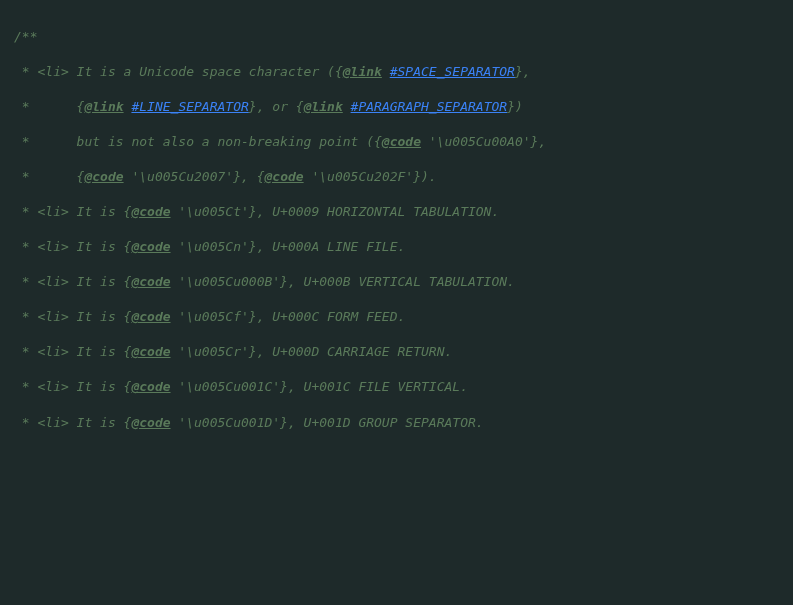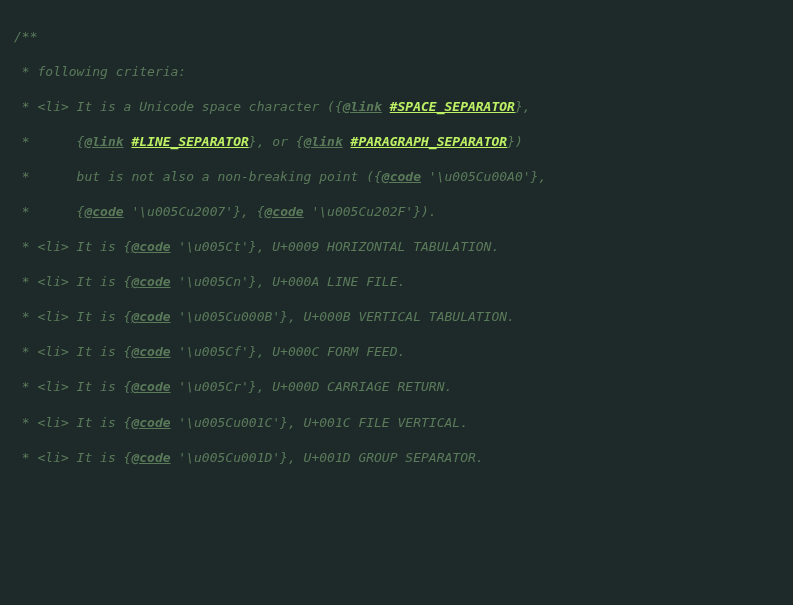--- a/index.html
+++ b/index.html
@@ -14,29 +14,28 @@
     font-family: "Menlo", "Consolas", monospace;
     font-size: 13px;
     line-height: 1.35;
     color: #ccc;
     padding: 10px 14px;
     white-space: pre;
     font-style: italic;
   }
   .comment { color: #5a7a5a; }
   .doc-tag { color: #5a7a5a; text-decoration: underline; font-weight: bold; font-style: italic; }
-  .link-ref { color: #bef264; text-decoration: underline; font-weight: bold; }
+  .link-ref { color: #3b82f6; text-decoration: underline; }
   .code-line { display: block; }
 </style>
 </head>
 <body>
 
 <div class="code-block">
 <span class="code-line"><span class="comment">/**</span></span>
-<span class="code-line"><span class="comment"> * following criteria:</span></span>
 <span class="code-line"><span class="comment"> * &lt;li&gt; It is a Unicode space character ({</span><span class="doc-tag">@link</span><span class="comment"> </span><span class="link-ref">#SPACE_SEPARATOR</span><span class="comment">},</span></span>
 <span class="code-line"><span class="comment"> *      {</span><span class="doc-tag">@link</span><span class="comment"> </span><span class="link-ref">#LINE_SEPARATOR</span><span class="comment">}, or {</span><span class="doc-tag">@link</span><span class="comment"> </span><span class="link-ref">#PARAGRAPH_SEPARATOR</span><span class="comment">})</span></span>
 <span class="code-line"><span class="comment"> *      but is not also a non-breaking point ({</span><span class="doc-tag">@code</span><span class="comment"> '\u005Cu00A0'},</span></span>
 <span class="code-line"><span class="comment"> *      {</span><span class="doc-tag">@code</span><span class="comment"> '\u005Cu2007'}, {</span><span class="doc-tag">@code</span><span class="comment"> '\u005Cu202F'}).</span></span>
 <span class="code-line"><span class="comment"> * &lt;li&gt; It is {</span><span class="doc-tag">@code</span><span class="comment"> '\u005Ct'}, U+0009 HORIZONTAL TABULATION.</span></span>
 <span class="code-line"><span class="comment"> * &lt;li&gt; It is {</span><span class="doc-tag">@code</span><span class="comment"> '\u005Cn'}, U+000A LINE FILE.</span></span>
 <span class="code-line"><span class="comment"> * &lt;li&gt; It is {</span><span class="doc-tag">@code</span><span class="comment"> '\u005Cu000B'}, U+000B VERTICAL TABULATION.</span></span>
 <span class="code-line"><span class="comment"> * &lt;li&gt; It is {</span><span class="doc-tag">@code</span><span class="comment"> '\u005Cf'}, U+000C FORM FEED.</span></span>
 <span class="code-line"><span class="comment"> * &lt;li&gt; It is {</span><span class="doc-tag">@code</span><span class="comment"> '\u005Cr'}, U+000D CARRIAGE RETURN.</span></span>
 <span class="code-line"><span class="comment"> * &lt;li&gt; It is {</span><span class="doc-tag">@code</span><span class="comment"> '\u005Cu001C'}, U+001C FILE VERTICAL.</span></span>

